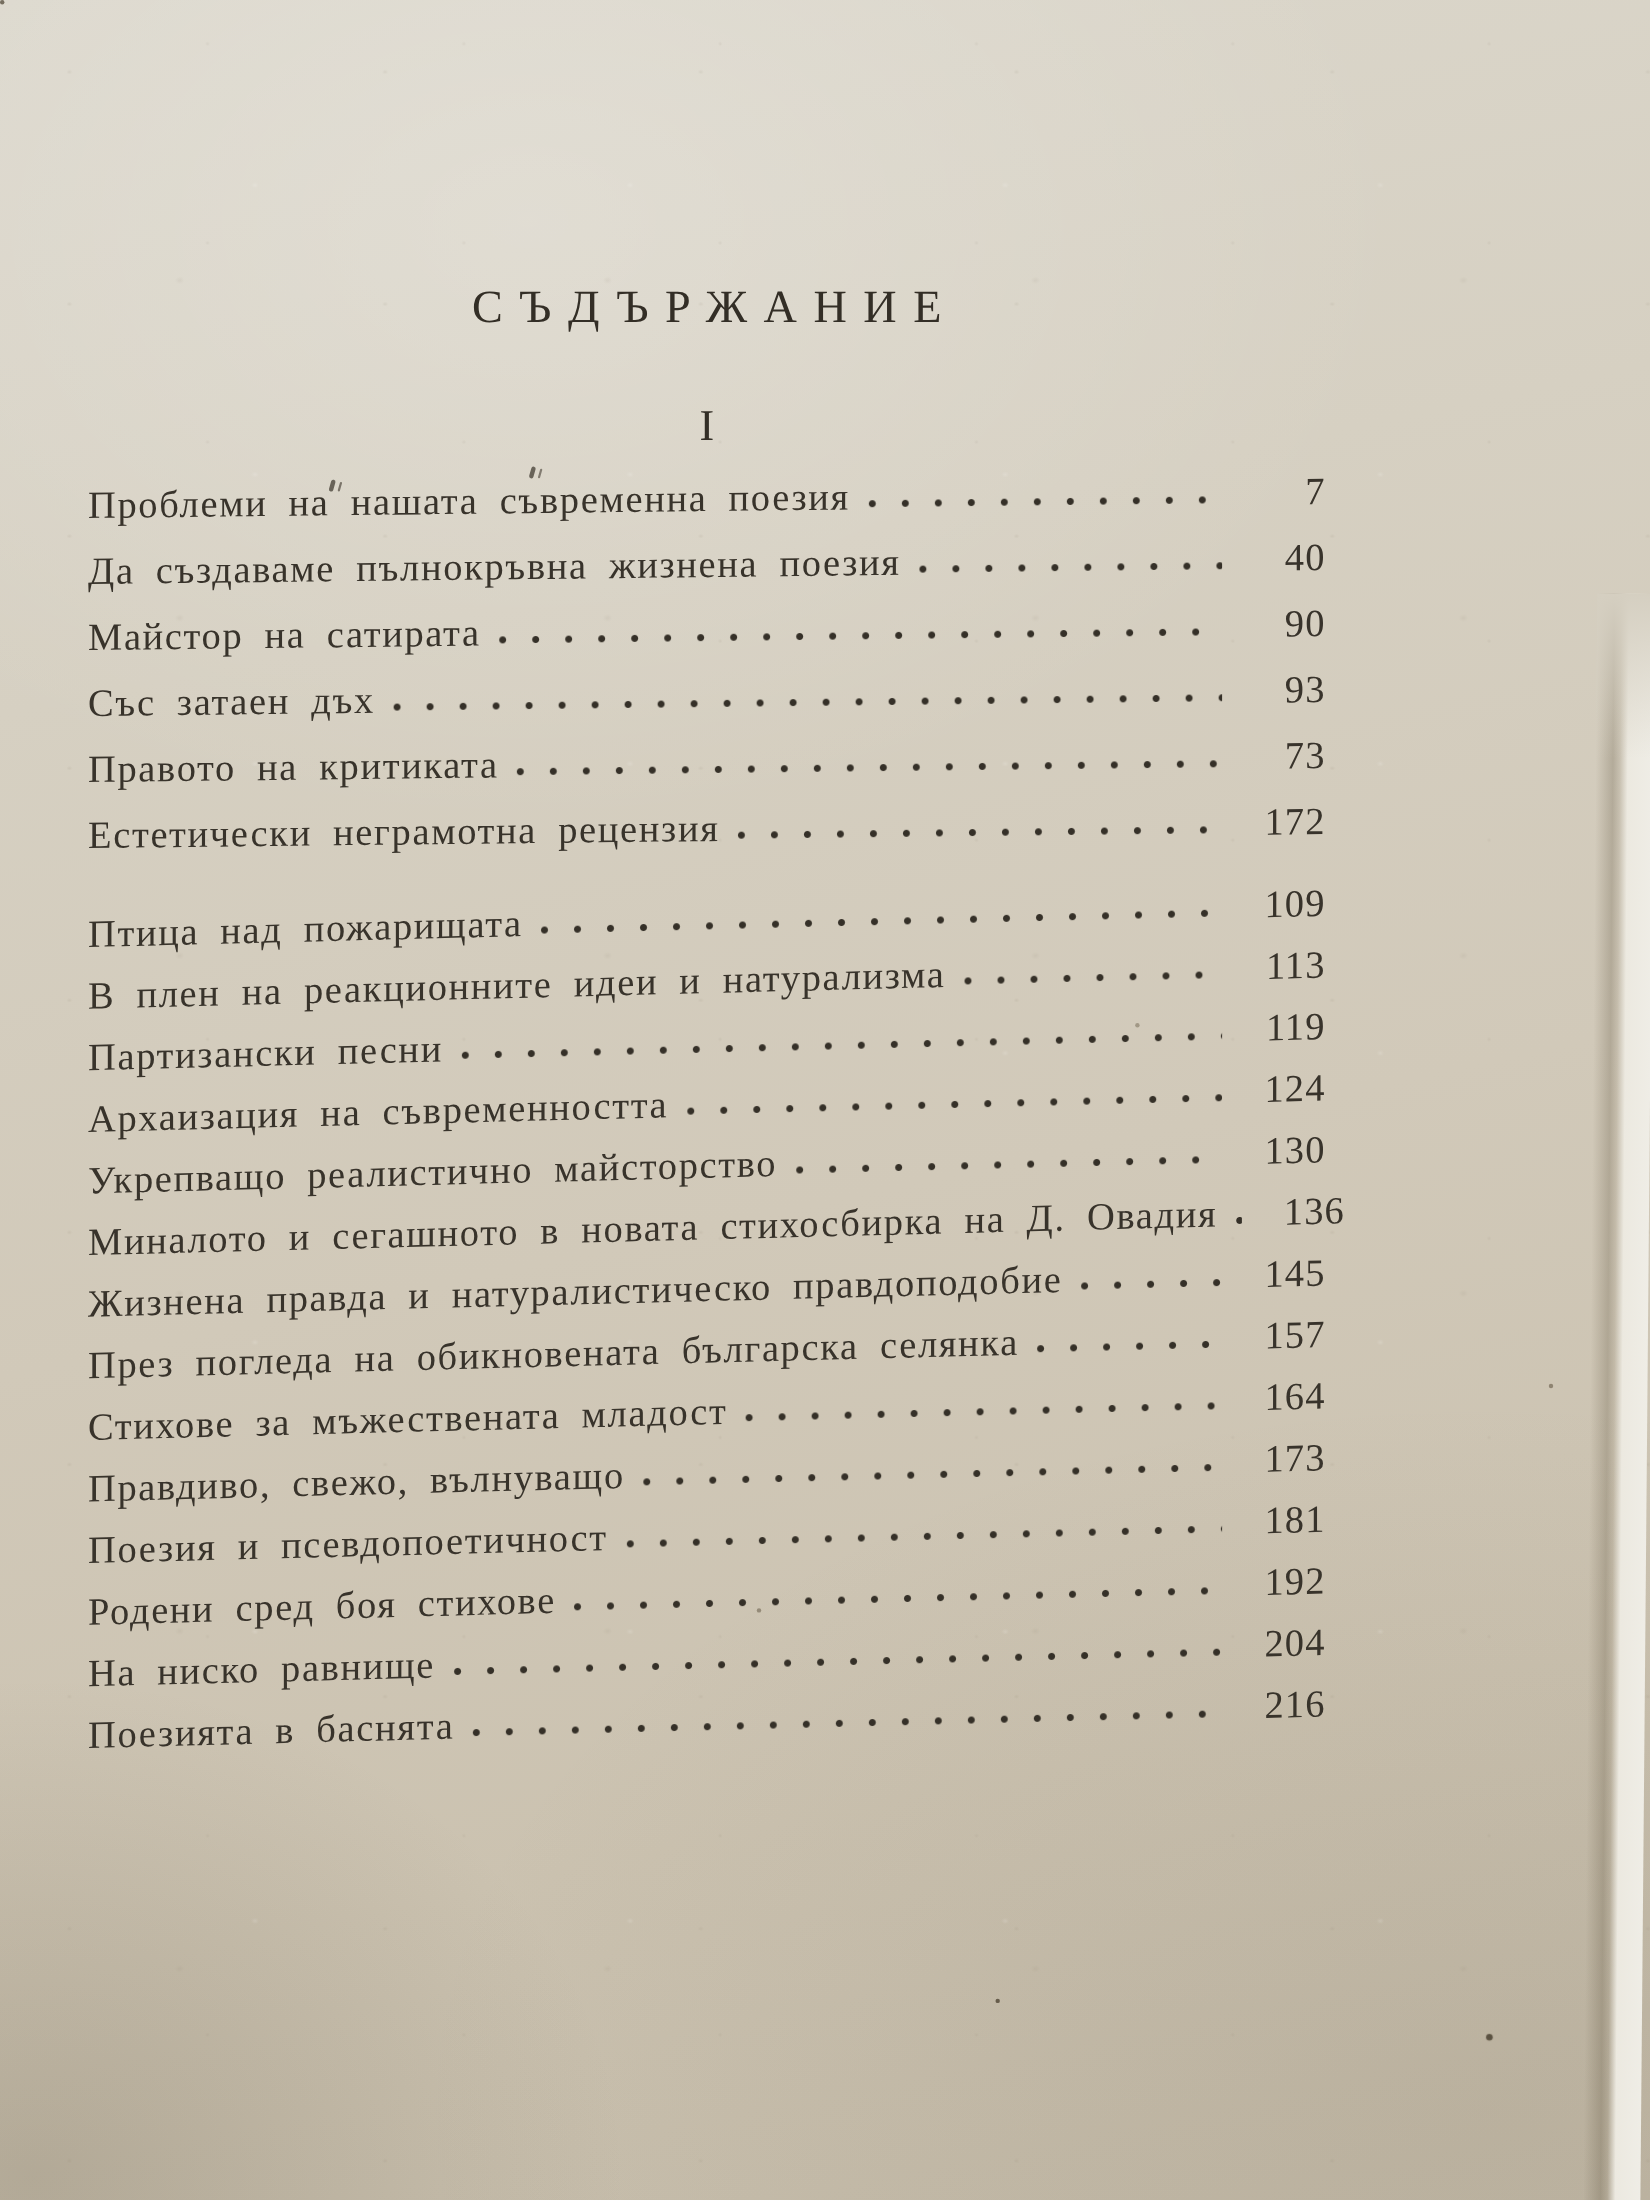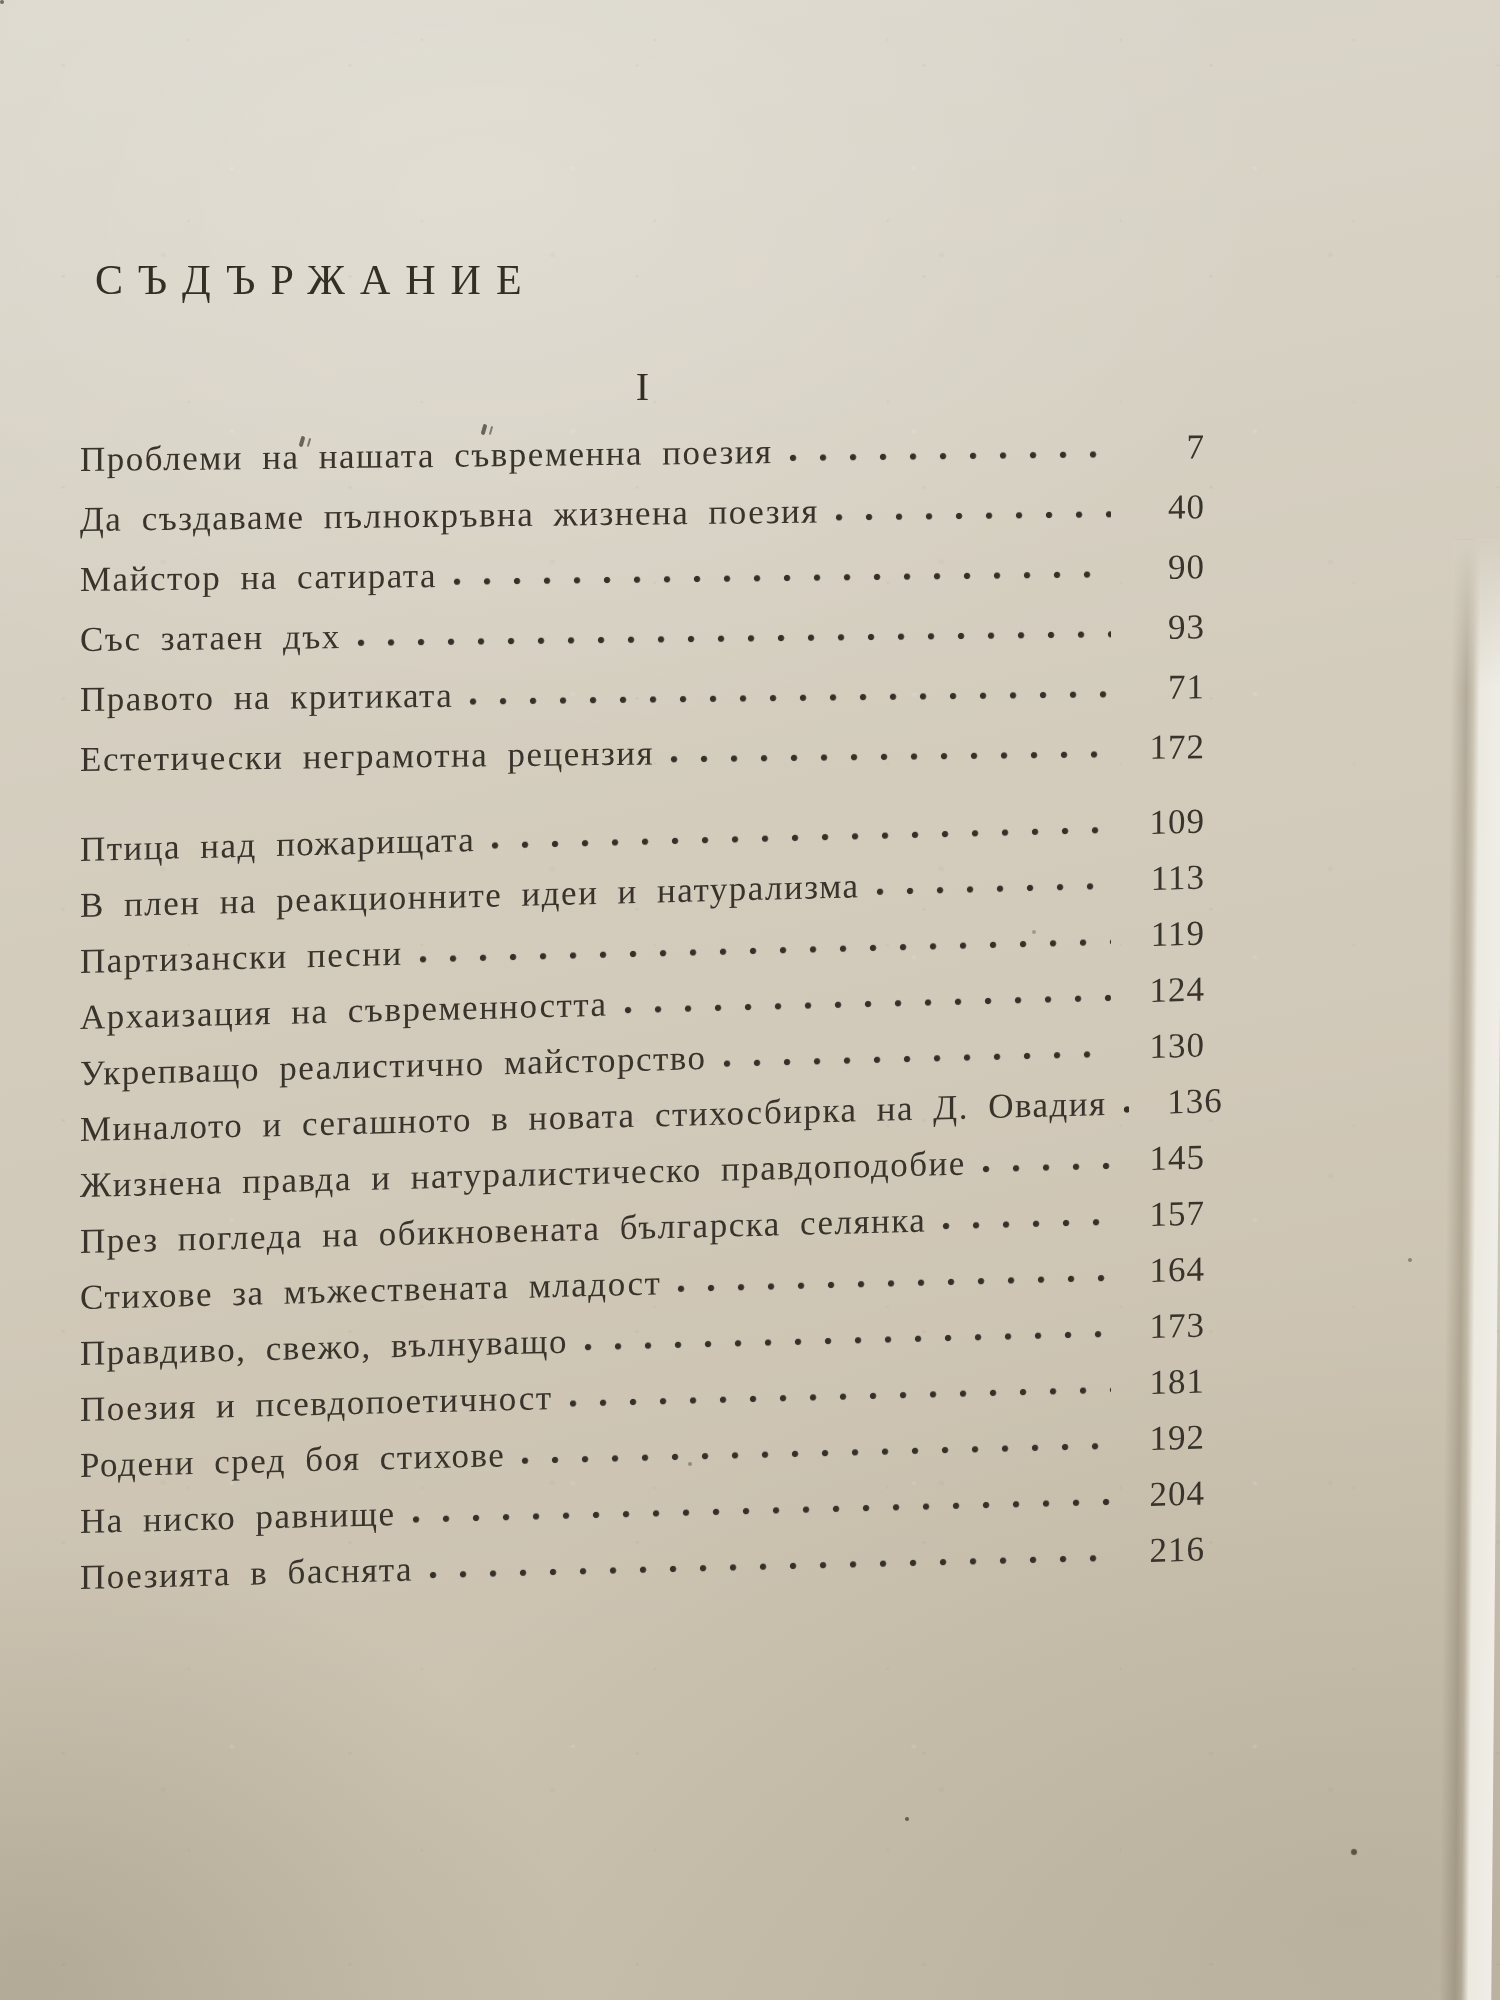--- a/index.html
+++ b/index.html
@@ -46,21 +46,21 @@
                 1032px 930px 0 0 rgba(90,78,56,0.4);}
   
   .artifact{position:absolute;width:4px;height:11px;background:rgba(56,50,40,0.7);
     transform:rotate(16deg);border-radius:2px;}
   .artifact.a1{left:300px;top:436px;box-shadow:7px -1px 0 -1px rgba(56,50,40,0.6);}
   .artifact.a2{left:482px;top:424px;box-shadow:7px -1px 0 -1px rgba(56,50,40,0.55);}
 
   .content{position:absolute;left:80px;top:0;width:1125px;}
   .title{
     margin:256px 0 0;font-size:42px;line-height:1.15;font-weight:400;
-    letter-spacing:15px;text-indent:15px;color:#332e26;
+    text-align:center;letter-spacing:15px;text-indent:15px;color:#332e26;
   }
   .numeral{font-size:40px;line-height:1.15;text-align:center;margin-top:60px;color:#332e26;}
   .section + .section .numeral{margin-top:34px;}
   .list{margin-top:30px;}
   .tilt-a{transform:skewY(-0.65deg);transform-origin:0 0;}
   .tilt-b{transform:skewY(-1.45deg);transform-origin:0 0;}
   .toc-row{display:flex;align-items:baseline;}
   .tilt-a .toc-row{height:60px;}
   .tilt-b .toc-row{height:56px;}
   .t{white-space:nowrap;font-size:35px;letter-spacing:1.5px;word-spacing:9px;}
@@ -107,21 +107,21 @@
 
   <div class="toc-row">
     <span class="t">Със затаен дъх</span>
     <span class="leader"></span>
     <span class="p">93</span>
   </div>
 
   <div class="toc-row">
     <span class="t">Правото на критиката</span>
     <span class="leader"></span>
-    <span class="p">71</span>
+    <span class="p">73</span>
   </div>
 
   <div class="toc-row">
     <span class="t">Естетически неграмотна рецензия</span>
     <span class="leader"></span>
     <span class="p">172</span>
   </div>
 </div>
   </div>
 

